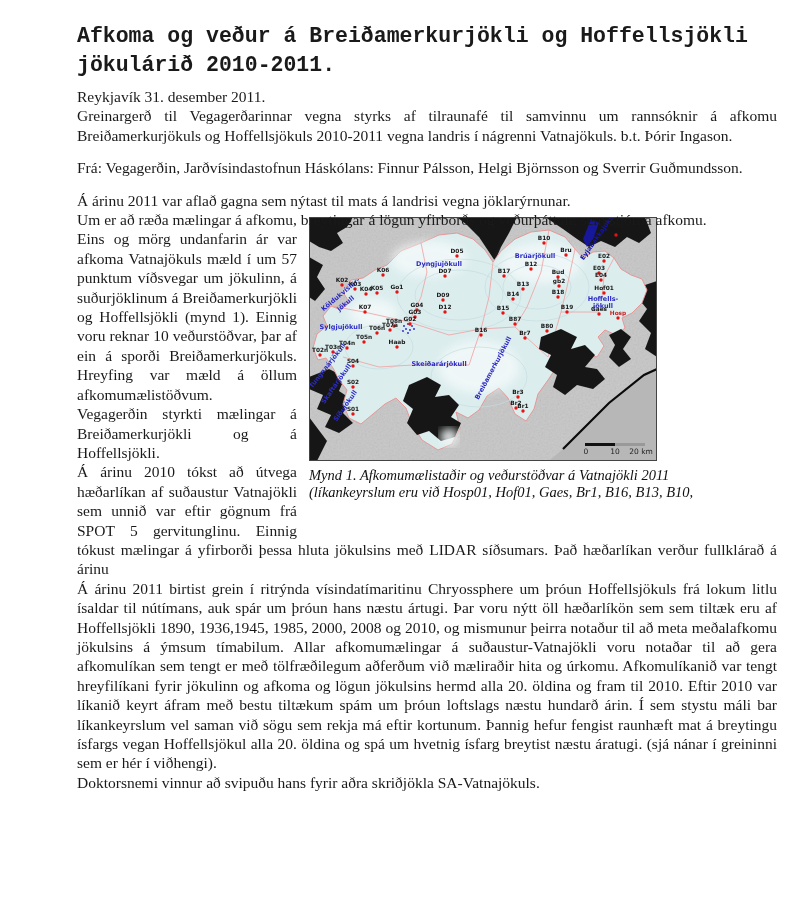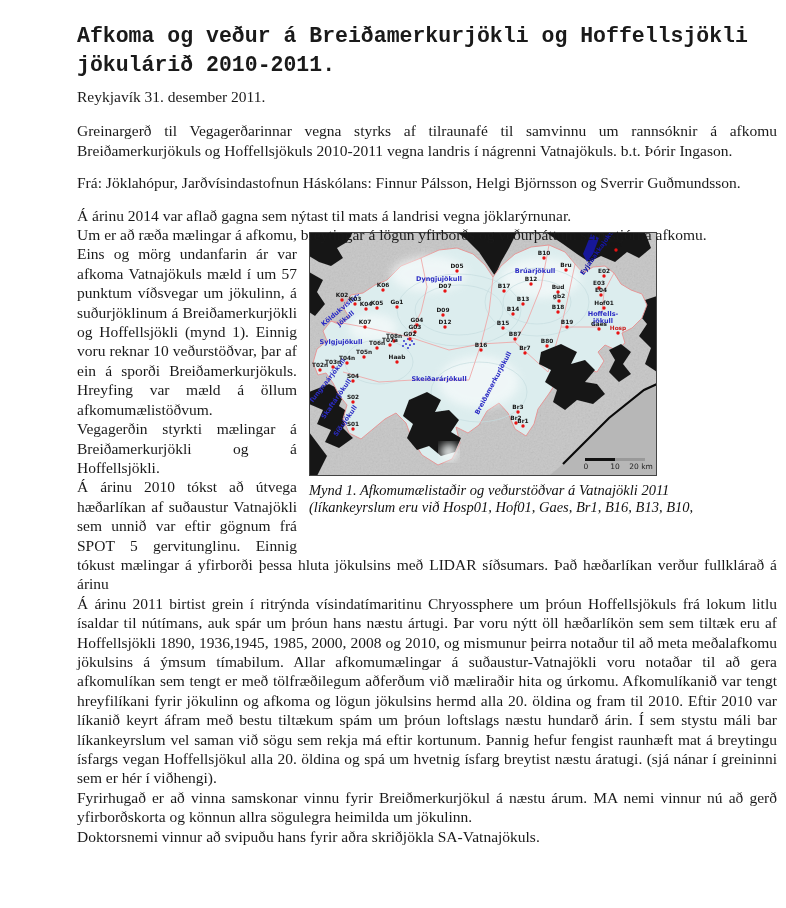--- a/index.html
+++ b/index.html
@@ -6,21 +6,21 @@
   body{
     width:786px;height:908px;overflow:hidden;position:relative;
     font-family:"Liberation Serif", serif;color:#1a1a1a;
     box-sizing:border-box;padding:22px 9px 0 77px;
   }
   .content{width:700px;}
   h1{font-size:21.5px;line-height:29px;margin:0 0 7px 0;font-weight:bold;font-family:Liberation Mono, monospace;}
   h1 span{display:block;}
   p{margin:0;font-size:15.5px;line-height:19.4px;text-align:justify;}
   p.gap-md{margin-bottom:13px;}
-  .date{margin-bottom:15px;text-align:left;}
+  .date{text-align:left;}
   .flow{width:700px;}
   figure.mapfig{
     float:right;width:468px;margin:-12px 0 0 12px;min-height:306px;
   }
   .map-wrap{width:348px;height:244px;}
   figcaption{
     margin-top:6px;font-style:italic;font-size:14.5px;line-height:17px;
     color:#111;width:420px;
   }
   figcaption span{display:block;}
@@ -35,23 +35,23 @@
 
   <h1>
     <span>Afkoma og veður á Breiðamerkurjökli og Hoffellsjökli</span>
     <span>jökulárið 2010-2011.</span>
   </h1>
 
   <p class="date">Reykjavík 31. desember 2011.</p>
 
   <p class="gap-md">Greinargerð til Vegagerðarinnar vegna styrks af tilraunafé til samvinnu um rannsóknir á afkomu Breiðamerkurjökuls og Hoffellsjökuls 2010-2011 vegna landris í nágrenni Vatnajökuls. b.t. Þórir Ingason.</p>
 
-  <p class="gap-md">Frá: Jöklahópur, Jarðvísindastofnun Háskólans: Finnur Pálsson, Helgi Björnsson og Sverrir Guðmundsson.</p>
-
-  <p>Á árinu 2014 var aflað gagna sem nýtast til mats á landrisi vegna jöklarýrnunar.</p>
+  <p class="gap-md">Frá: Vegagerðin, Jarðvísindastofnun Háskólans: Finnur Pálsson, Helgi Björnsson og Sverrir Guðmundsson.</p>
+
+  <p>Á árinu 2011 var aflað gagna sem nýtast til mats á landrisi vegna jöklarýrnunar.</p>
   <p>Um er að ræða mælingar á afkomu, breytingar á lögun yfirborðs og veðurþáttum sem stjórna afkomu.</p>
 
   <div class="flow">
 
     <figure class="mapfig">
       <div class="map-wrap">
         <svg id="map-svg" width="348" height="244" viewBox="0 0 348 244" xmlns="http://www.w3.org/2000/svg">
           <defs>
             <filter id="bl">
                 <feGaussianBlur stdDeviation="0.7"></feGaussianBlur>
@@ -257,17 +257,16 @@
       <figcaption>
         <span>Mynd 1.  Afkomumælistaðir og veðurstöðvar á Vatnajökli 2011</span>
         <span>(líkankeyrslum eru við Hosp01, Hof01, Gaes, Br1, B16, B13, B10,</span>
       </figcaption>
     </figure>
 
     <p>Eins og mörg undanfarin ár var afkoma Vatnajökuls mæld í um 57 punktum víðsvegar um jökulinn, á suðurjöklinum á Breiðamerkurjökli og Hoffellsjökli (mynd 1). Einnig voru reknar 10 veðurstöðvar, þar af ein á sporði Breiðamerkurjökuls. Hreyfing var mæld á öllum afkomumælistöðvum.</p>
     <p>Vegagerðin styrkti mælingar á Breiðamerkurjökli og á Hoffellsjökli.</p>
     <p>Á árinu 2010 tókst að útvega hæðarlíkan af suðaustur Vatnajökli sem unnið var eftir gögnum frá SPOT 5 gervitunglinu. Einnig tókust mælingar á yfirborði þessa hluta jökulsins með LIDAR síðsumars.  Það hæðarlíkan verður fullklárað á árinu</p>
     <p>Á árinu 2011 birtist grein í ritrýnda vísindatímaritinu Chryossphere um þróun Hoffellsjökuls frá lokum litlu ísaldar til nútímans, auk spár um þróun hans næstu ártugi. Þar voru nýtt öll hæðarlíkön sem sem tiltæk eru af Hoffellsjökli 1890, 1936,1945, 1985, 2000, 2008 og 2010, og mismunur þeirra notaður til að meta meðalafkomu jökulsins á ýmsum tímabilum.  Allar afkomumælingar á suðaustur-Vatnajökli voru notaðar til að gera afkomulíkan sem tengt er með tölfræðilegum aðferðum við mæliraðir hita og úrkomu.  Afkomulíkanið var tengt hreyfilíkani fyrir jökulinn og afkoma og lögun jökulsins hermd alla 20. öldina og fram til 2010.  Eftir 2010 var líkanið keyrt áfram með bestu tiltækum spám um þróun loftslags næstu hundarð árin. Í sem stystu máli bar líkankeyrslum vel saman við sögu sem rekja má eftir kortunum.  Þannig hefur fengist raunhæft mat á breytingu ísfargs vegan Hoffellsjökul alla 20. öldina og spá um hvetnig ísfarg breytist næstu áratugi.    (sjá nánar í greininni sem er hér í viðhengi).</p>
-    <p>Fyrirhugað er að vinna samskonar vinnu fyrir Breiðmerkurjökul á næstu árum.   MA nemi vinnur nú  að gerð yfirborðskorta og könnun allra sögulegra heimilda um jökulinn.</p>
     <p>Doktorsnemi vinnur að svipuðu hans fyrir aðra skriðjökla SA-Vatnajökuls.</p>
   </div>
 
 </div>
 
 </body></html>

